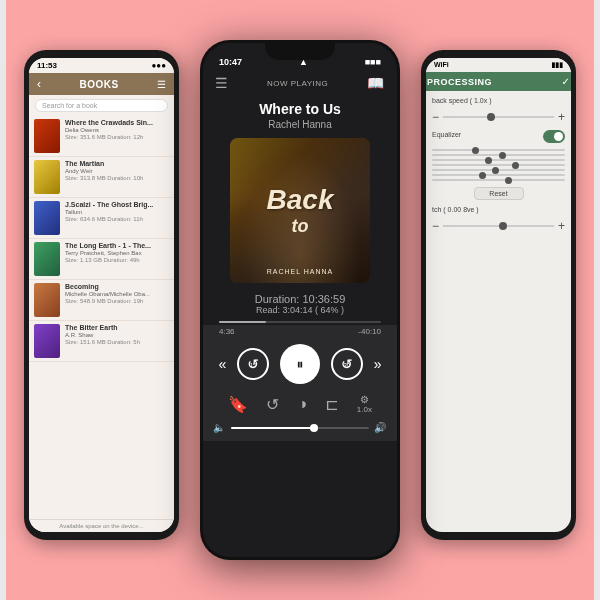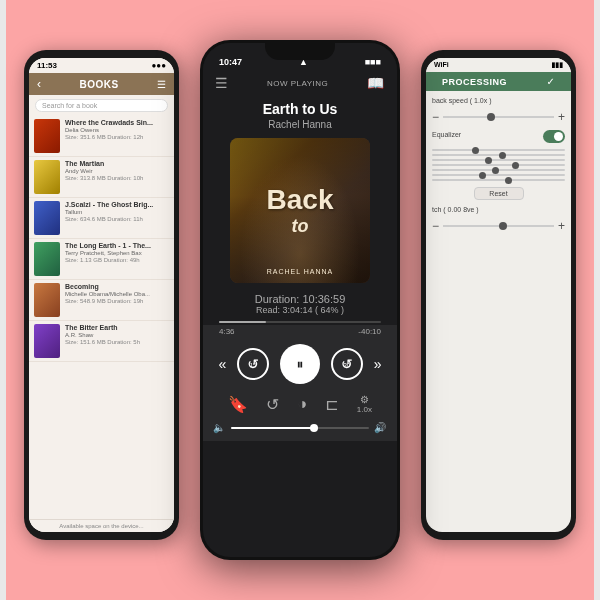--- a/index.html
+++ b/index.html
@@ -143,21 +143,21 @@
       justify-content: space-between;
       font-size: 7px;
       font-weight: 600;
     }
     .phone-right .header {
       background: #4a7c5a;
       color: white;
       display: flex;
       align-items: center;
       justify-content: space-between;
-      padding: 4px 16px;
+      padding: 4px 1px;
     }
     .phone-right .header-title {
       font-size: 9px;
       font-weight: 700;
       color: white;
       letter-spacing: 0.5px;
     }
     .phone-right .content {
       flex: 1;
       padding: 6px;
@@ -319,21 +319,21 @@
       height: 100%;
       background: 
         radial-gradient(ellipse at 50% 80%, rgba(200,150,80,0.3) 0%, transparent 60%),
         linear-gradient(180deg, rgba(0,0,0,0.2) 0%, rgba(0,0,0,0) 40%, rgba(0,0,0,0.3) 100%);
     }
     .album-art-title {
       position: absolute;
       text-align: center;
       z-index: 2;
     }
-    .album-art-title .back { font-size: 28px; font-weight: 800; color: #f5e8d0; text-shadow: 1px 1px 3px rgba(0,0,0,0.5); }
+    .album-art-title .back { font-size: 28px; font-weight: 800; color: #f5e8d0; font-style: italic; text-shadow: 1px 1px 3px rgba(0,0,0,0.5); }
     .album-art-title .to { font-size: 18px; font-weight: 600; color: #f5e8d0; font-style: italic; }
     .album-art-title .us { font-size: 28px; font-weight: 800; color: #f5e8d0; font-style: italic; text-shadow: 1px 1px 3px rgba(0,0,0,0.5); }
     .album-art-author { position: absolute; bottom: 8px; font-size: 7px; color: #f5e8d0; letter-spacing: 1px; z-index: 2; text-transform: uppercase; }
 
     .duration-info {
       text-align: center;
       padding: 4px;
       background: #1c1c1e;
     }
     .duration-info .dur { font-size: 11px; color: #aaa; }
@@ -538,21 +538,21 @@
         <span>10:47</span>
         <span>▲</span>
         <span>■■■</span>
       </div>
       <div class="center-header">
         <span class="header-icon">☰</span>
         <span class="now-playing-label">NOW PLAYING</span>
         <span class="header-icon">📖</span>
       </div>
       <div class="book-title-main">
-        <div class="title">Earth to Us</div>
+        <div class="title">Where to Us</div>
         <div class="author">Rachel Hanna</div>
       </div>
       <div class="album-art">
         <div class="album-art-bg"></div>
         <div class="album-art-overlay"></div>
         <div class="album-art-title">
           <div class="back">Back</div>
           <div class="to">to</div>
         </div>
         <div class="album-art-author">RACHEL HANNA</div>

